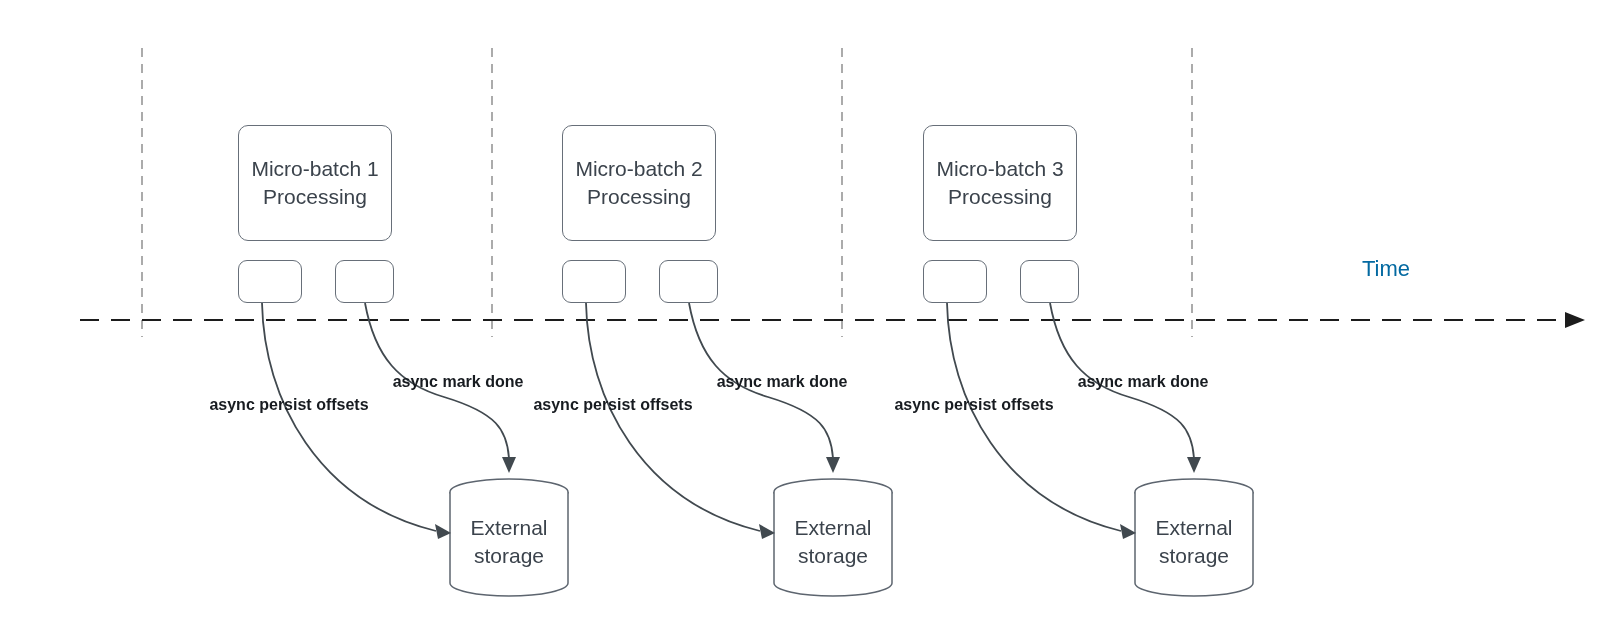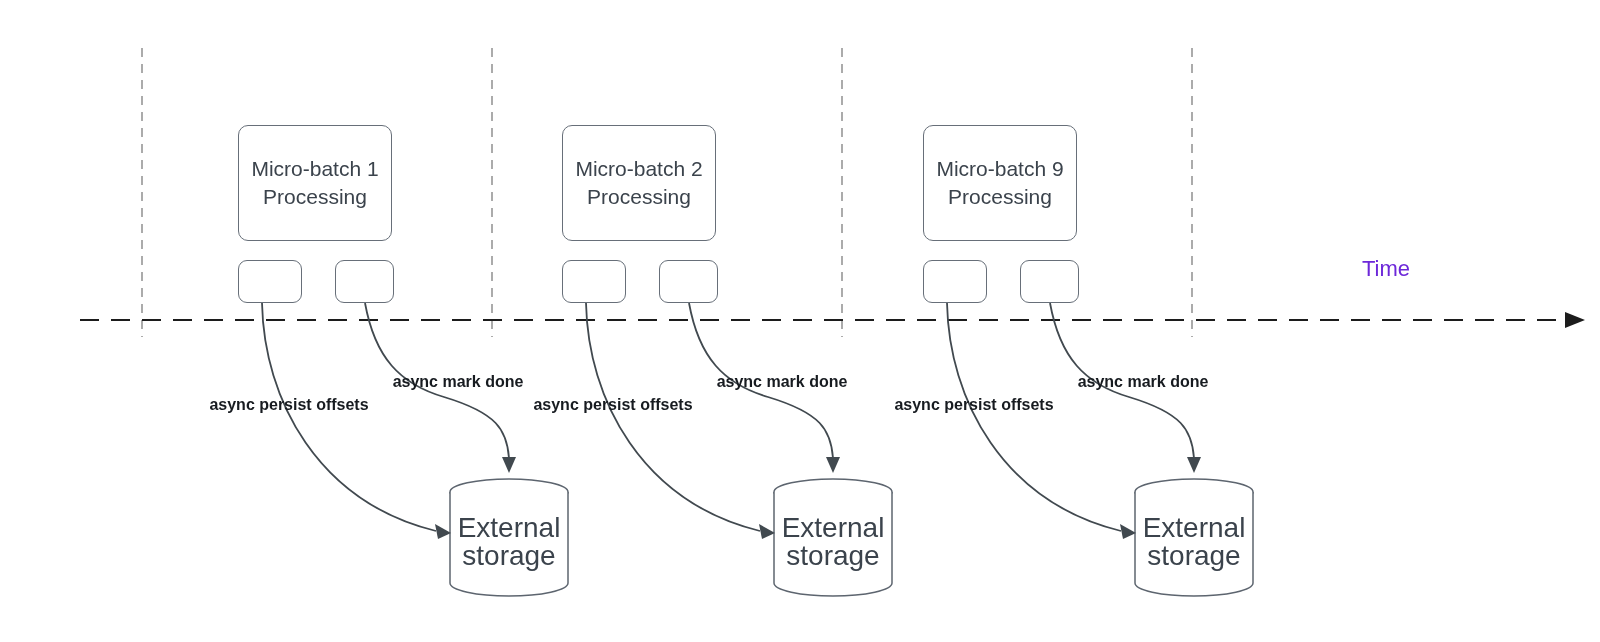--- a/index.html
+++ b/index.html
@@ -22,25 +22,25 @@
   .small-box.l { left:238px; width:62px; }
   .small-box.r { left:335px; width:57px; }
   .lbl {
     position:absolute; transform:translateX(-50%); white-space:nowrap;
     font-size:16px; font-weight:bold; color:#171b20;
   }
   .lbl.persist { left:289px; top:396px; }
   .lbl.done    { left:437px; top:373px;margin-left:21px; }
   .cyl-text {
     position:absolute; left:509px; top:514px; transform:translateX(-50%);
-    text-align:center; font-size:28px; line-height:28px; color:#3b434c;
+    text-align:center; font-size:21px; line-height:28px; color:#3b434c;
   }
   .time-lbl {
     position:absolute; left:1386px; top:256px; transform:translateX(-50%);
-    font-size:22px; color:#6d28d9; white-space:nowrap;
+    font-size:22px; color:#0369a1; white-space:nowrap;
   }
   svg .grid   { stroke:#ababab; stroke-width:2;   fill:none; stroke-dasharray:9 7; }
   svg .axis   { stroke:#1c1c1c; stroke-width:2.2; fill:none; stroke-dasharray:19 12; }
   svg .curve  { stroke:#41494f; stroke-width:1.8; fill:none; }
   svg .head   { fill:#41494f; stroke:none; }
   svg .axhead { fill:#1c1c1c; stroke:none; }
   svg .cyl    { stroke:#5d656f; stroke-width:1.5; fill:#ffffff; }
 </style>
 </head>
 <body>
@@ -110,21 +110,21 @@
     <div class="lbl persist">async persist offsets</div>
     <div class="lbl done">async mark done</div>
     <div class="cyl-text">
       <div>External</div>
       <div>storage</div>
     </div>
   </div>
 
   <div class="group" style="left:685px;">
     <div class="proc-box">
-      <div>Micro-batch 9</div>
+      <div>Micro-batch 3</div>
       <div>Processing</div>
     </div>
     <div class="small-box l"></div>
     <div class="small-box r"></div>
     <div class="lbl persist">async persist offsets</div>
     <div class="lbl done">async mark done</div>
     <div class="cyl-text">
       <div>External</div>
       <div>storage</div>
     </div>

